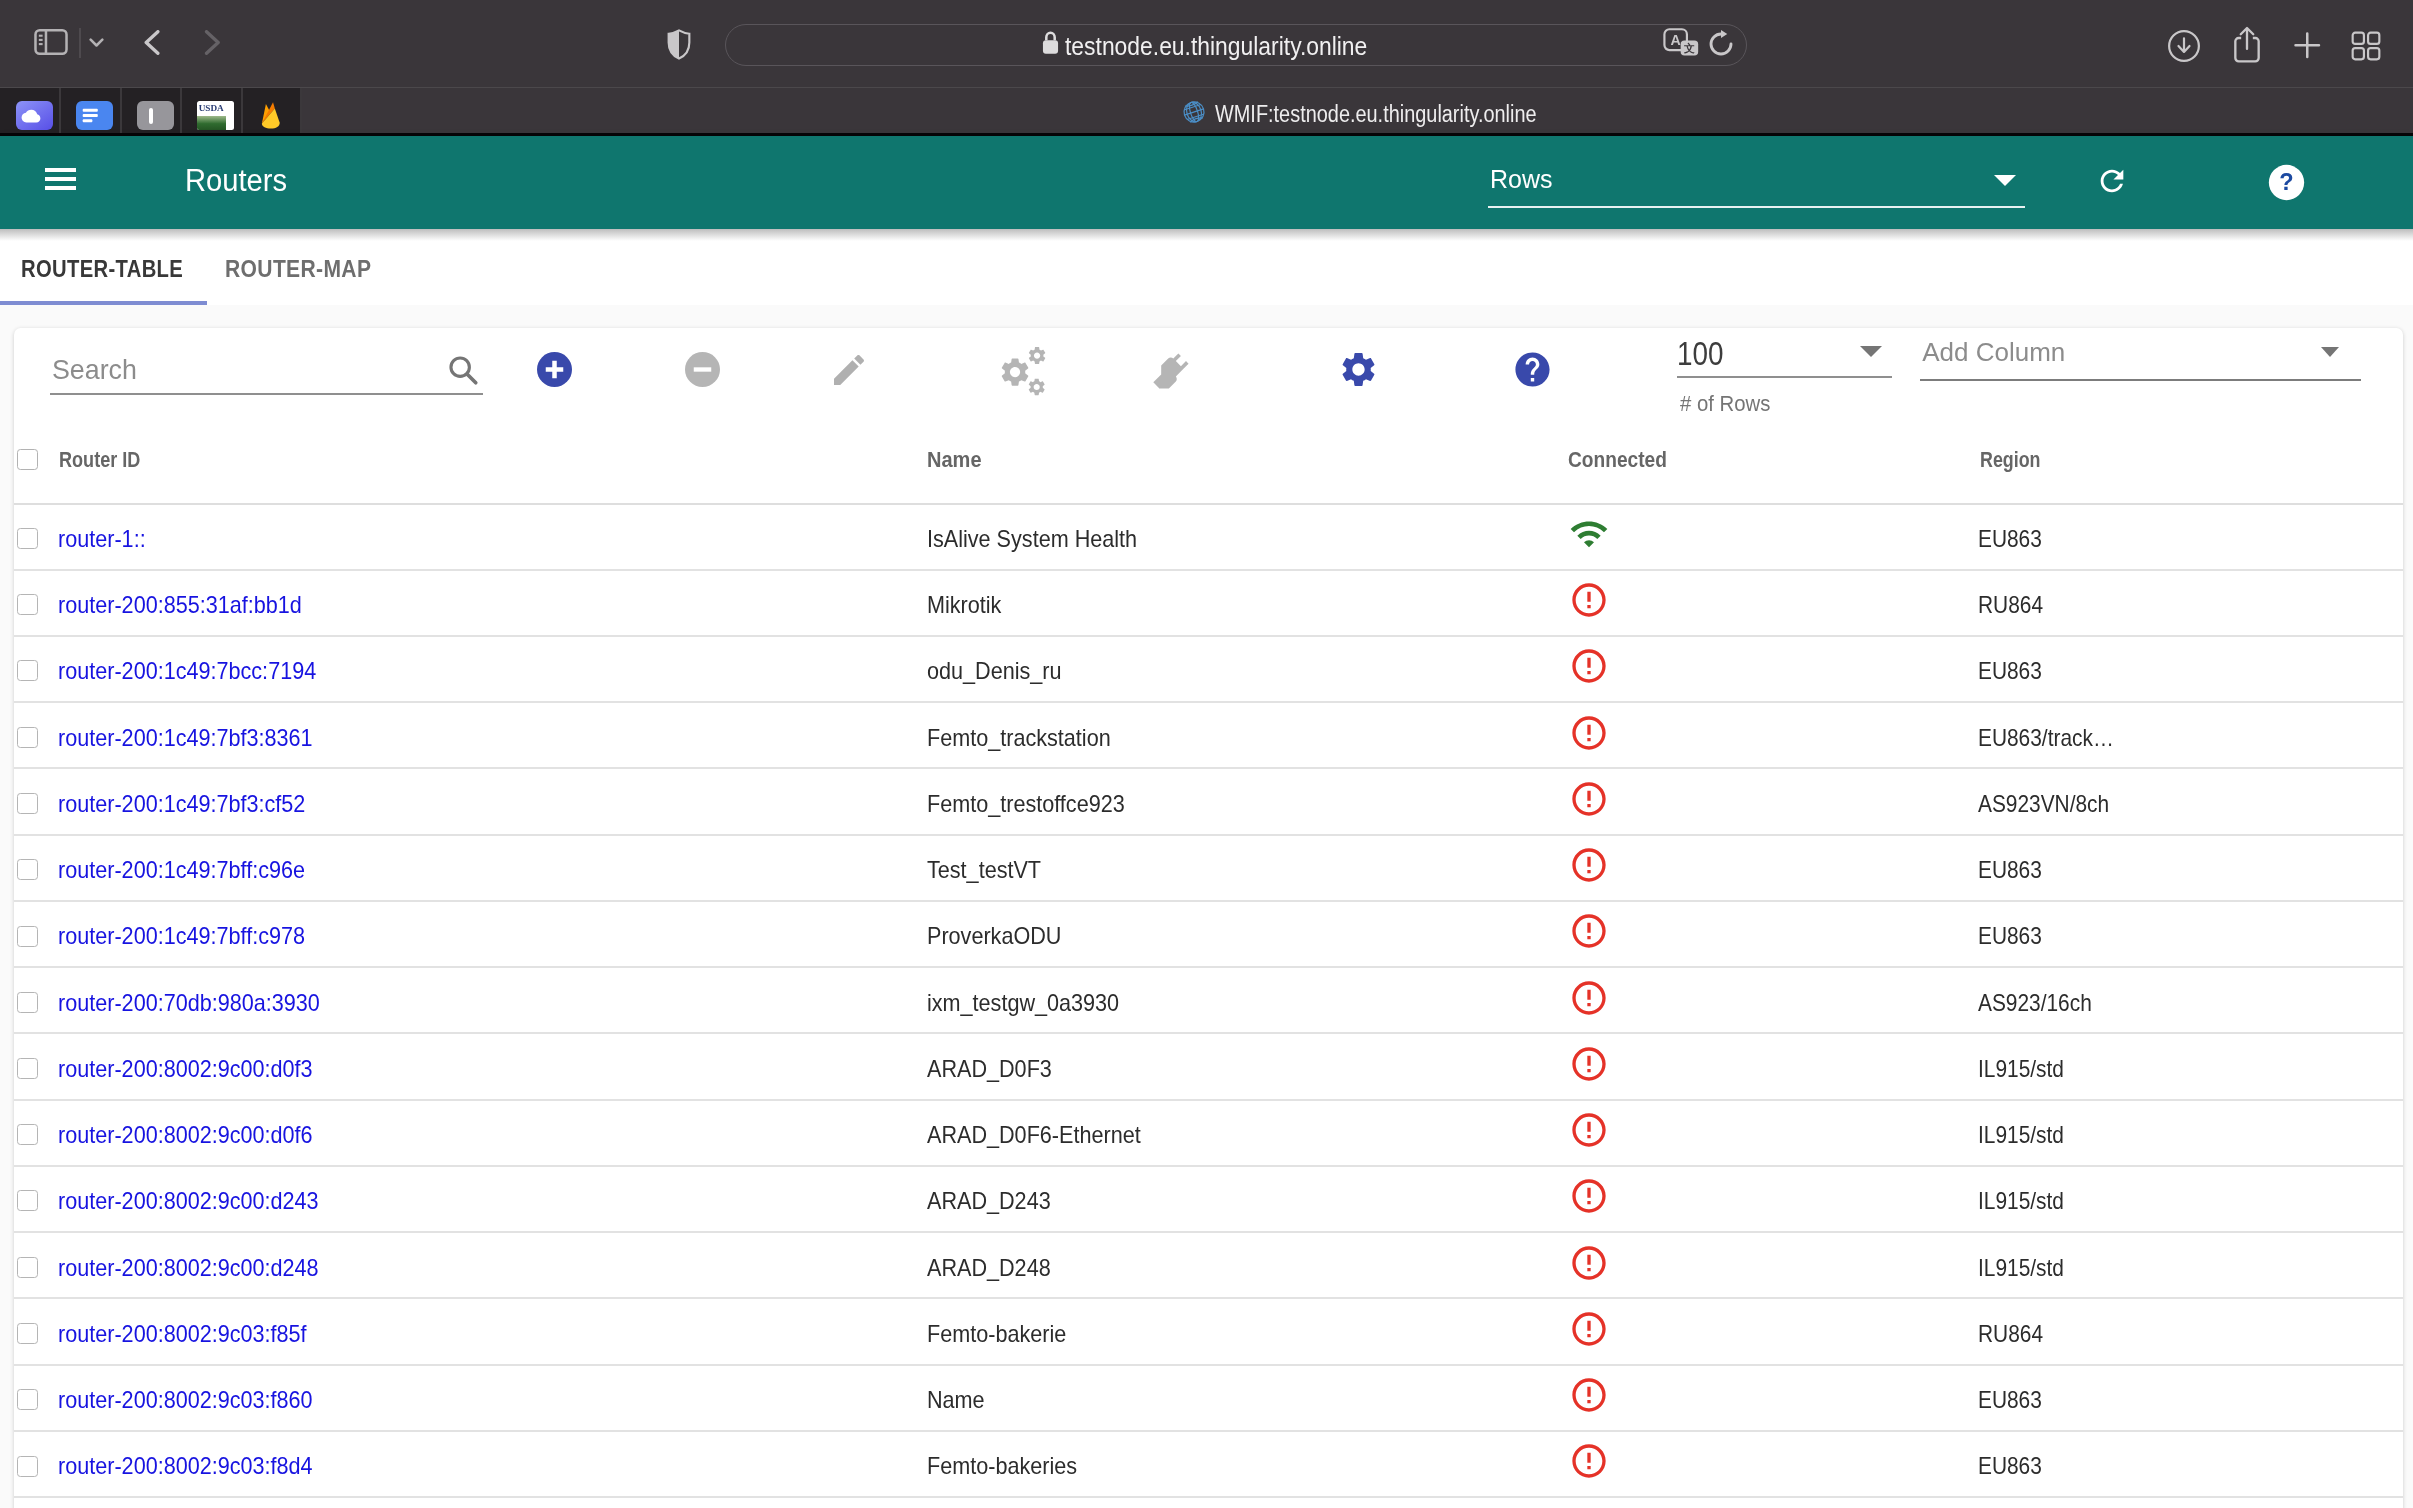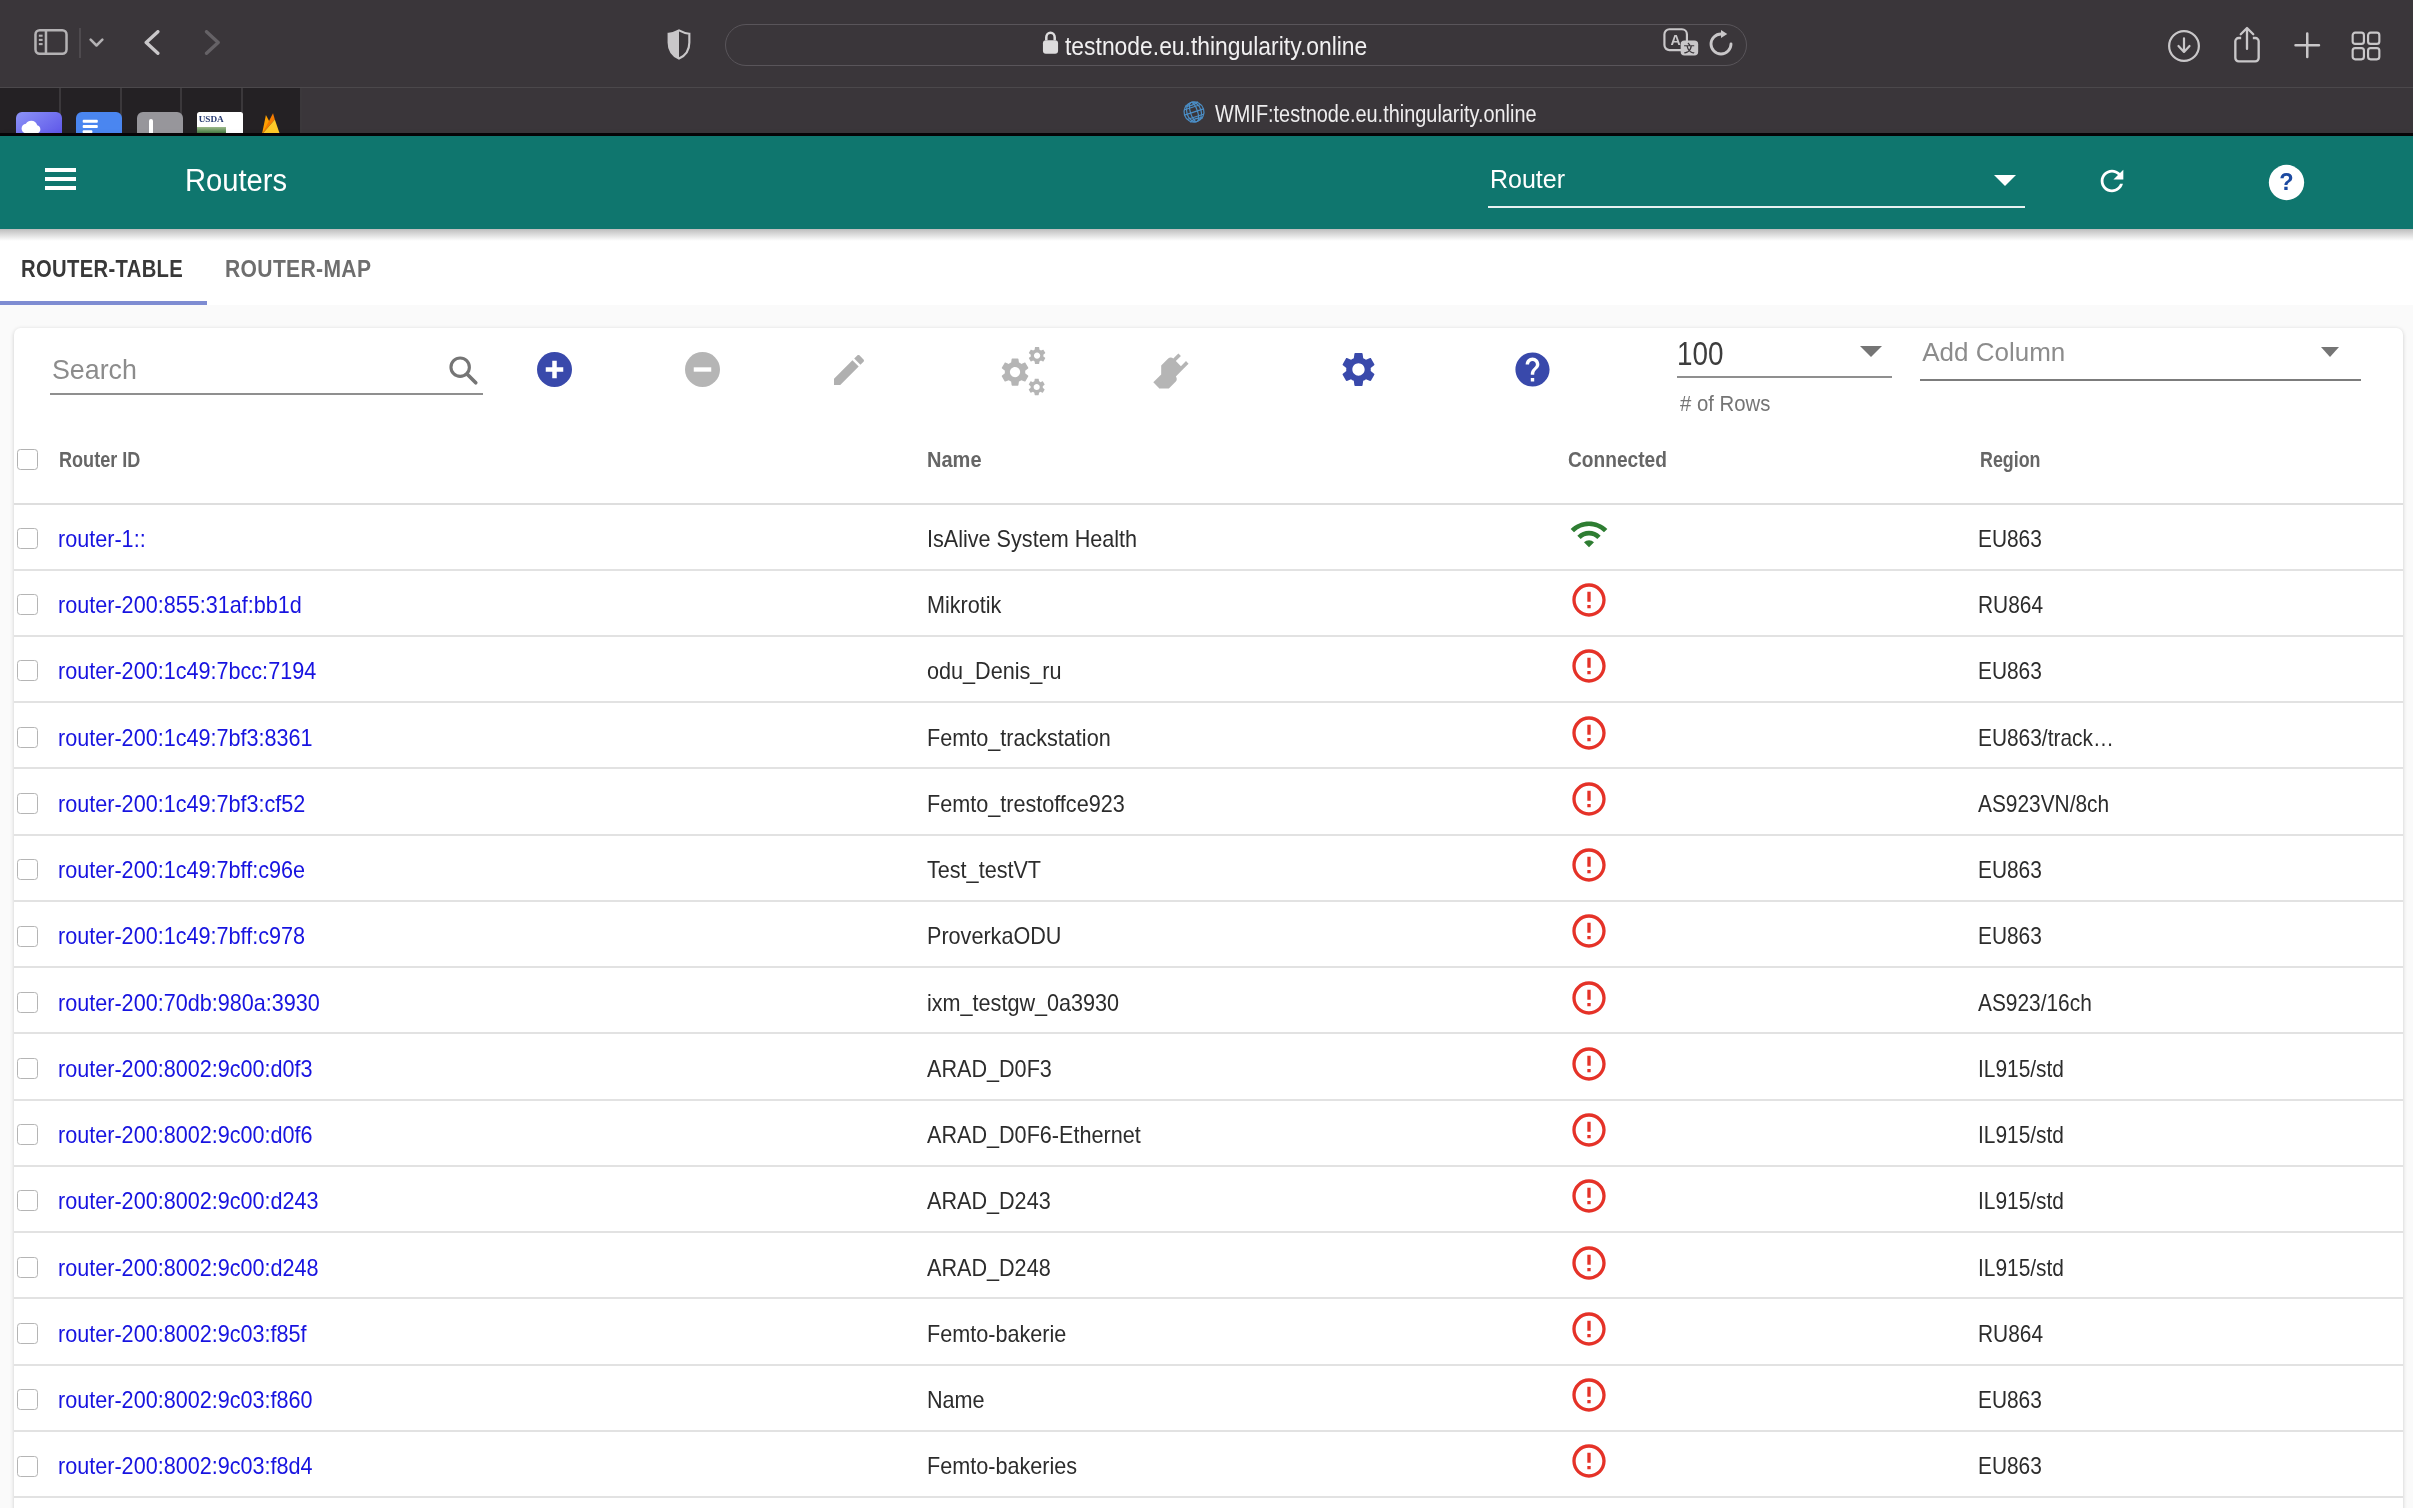--- a/index.html
+++ b/index.html
@@ -7,21 +7,21 @@
     font-family:"Liberation Sans", sans-serif; background:#fafafa; }
   .abs { position:absolute; }
 
   
   #chrome { position:absolute; left:0; top:0; width:2413px; height:136px; background:#3a363a; }
   #tabstrip { position:absolute; left:0; top:87px; width:2413px; height:46px; background:#3a363a;
     border-top:0.8px solid rgba(255,255,255,0.09); }
   #pinned { position:absolute; left:0; top:0; width:301px; height:46px; background:#242124; }
   .psep { position:absolute; top:0; width:1.7px; height:46px; background:#3b383b; }
   #blackline { position:absolute; left:0; top:133px; width:2413px; height:2.5px; background:#060507; }
-  .fav { position:absolute; top:24px; width:46px; height:29px; border-radius:5.9px; }
+  .fav { position:absolute; top:13px; width:37px; height:29px; border-radius:5.9px; }
 
   #urlpill { position:absolute; left:725px; top:23.5px; width:1022px; height:42px;
     border:1.7px solid #59555a; border-radius:21px; }
   #urltxt { position:absolute; top:31px; left:1065px; font-size:26px; color:#f1f0f1;
     transform:scaleX(0.88); transform-origin:0 0; white-space:nowrap; }
   #tabtitle { position:absolute; top:101px; left:1215px; font-size:23.5px; color:#eeedee;
     transform:scaleX(0.847); transform-origin:0 0; white-space:nowrap; }
 
   
   #appbar { position:absolute; left:0; top:136px; width:2413px; height:93px; background:#0f766e;
@@ -183,21 +183,21 @@
   </div>
   <div id="tabtitle">WMIF:testnode.eu.thingularity.online</div>
   <div id="blackline"></div>
 </div>
 
 <div id="appbar">
   <div class="hbar" style="top:32px"></div>
   <div class="hbar" style="top:41px"></div>
   <div class="hbar" style="top:50px"></div>
   <div id="title">Routers</div>
-  <div id="admin">Router</div>
+  <div id="admin">Rows</div>
   <div id="adminline"></div>
   <div id="admintri"></div>
   <svg class="abs" style="left:2095px;top:28px" width="34" height="34" viewBox="0 0 24 24">
     <path fill="#fff" d="M17.65 6.35C16.2 4.9 14.21 4 12 4c-4.42 0-7.99 3.58-7.99 8s3.57 8 7.99 8c3.73 0 6.84-2.55 7.73-6h-2.08c-.82 2.33-3.04 4-5.65 4-3.31 0-6-2.69-6-6s2.69-6 6-6c1.66 0 3.14.69 4.22 1.78L13 11h7V4l-2.35 2.35z"></path>
   </svg>
   <svg class="abs" style="left:2268px;top:28px" width="37" height="37" viewBox="0 0 44 44">
     <circle cx="22" cy="22" r="21" fill="#fff"></circle>
     <text x="22" y="31" text-anchor="middle" font-size="28" font-weight="700" fill="#1d4aa1" font-family="Liberation Sans">?</text>
   </svg>
 </div>

